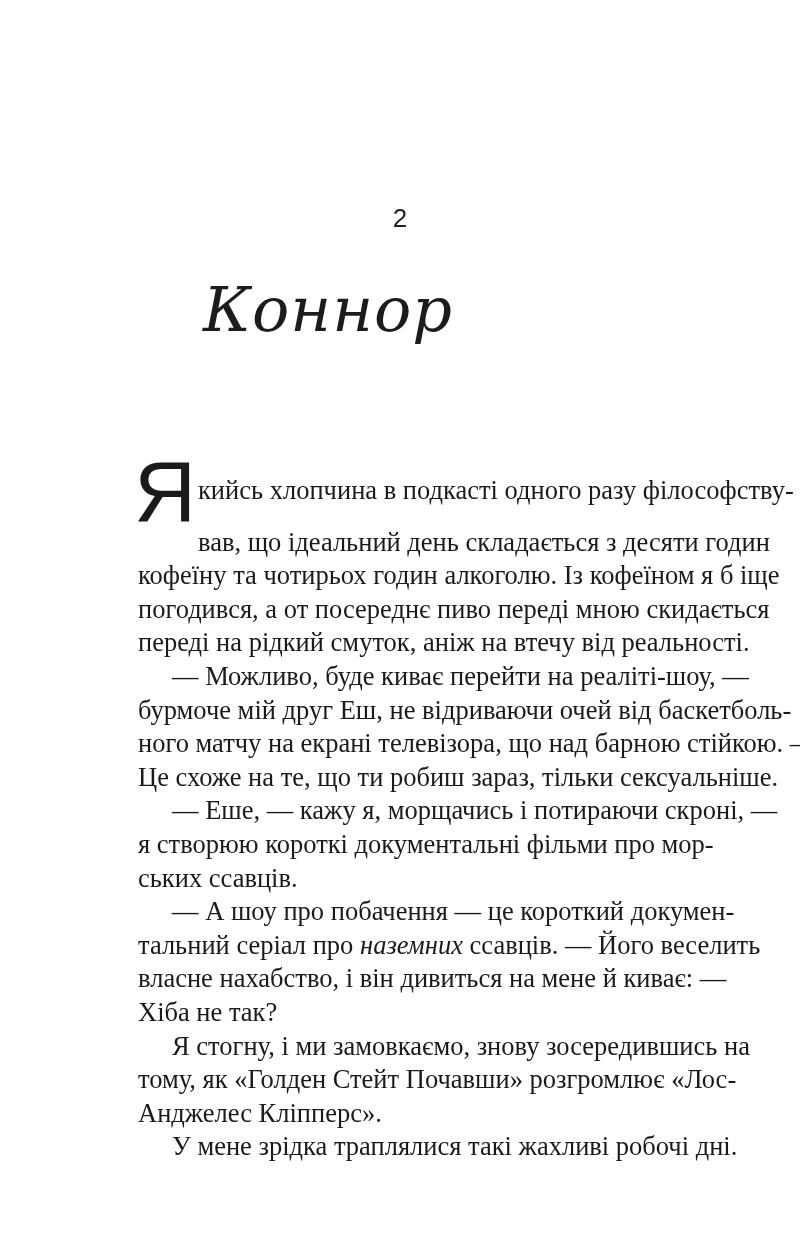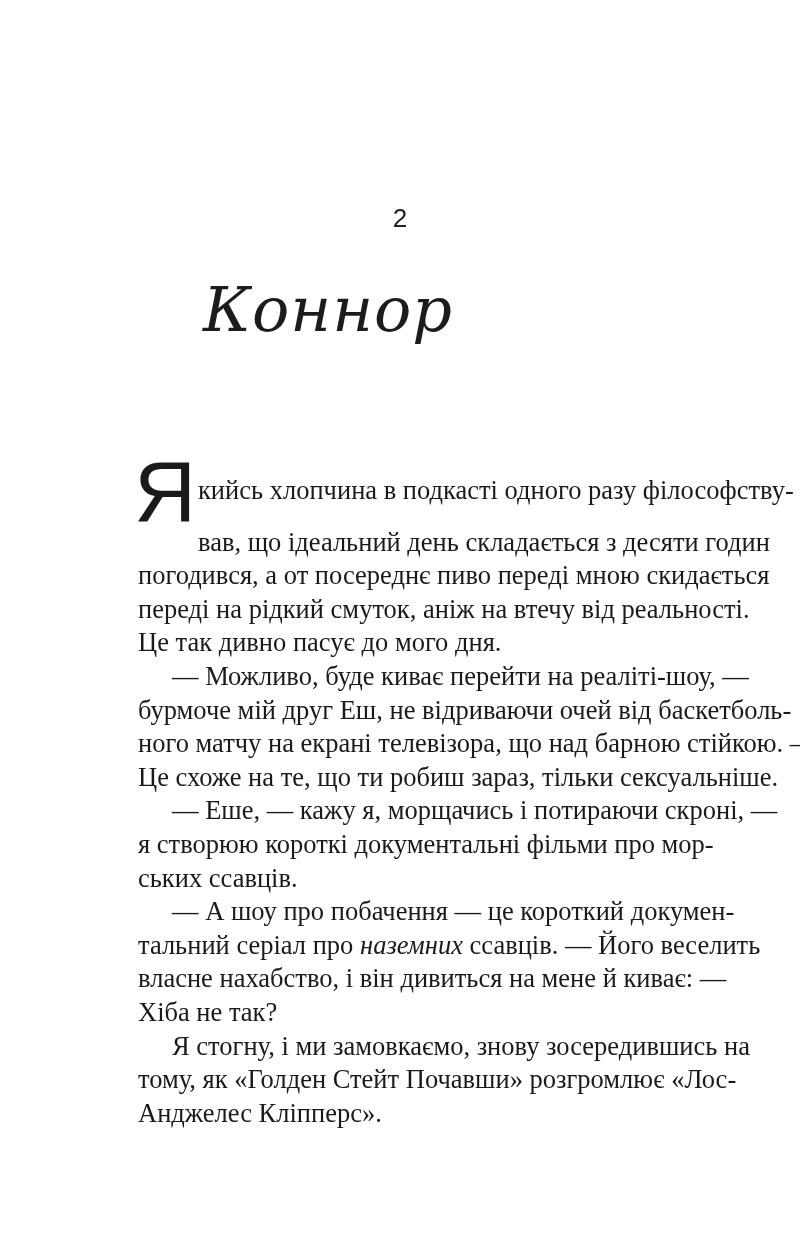--- a/index.html
+++ b/index.html
@@ -83,35 +83,36 @@
 <body>
 
 <div class="chapter-number">2</div>
 <div class="chapter-title">Коннор</div>
 
 <div class="text-column">
   <span class="drop-cap">Я</span>
 
   <span class="line dropped">кийсь хлопчина в подкасті одного разу філософству-</span>
   <span class="line dropped">вав, що ідеальний день складається з десяти годин</span>
+  <span class="line">кофеїну та чотирьох годин алкоголю. Із кофеїном я б іще</span>
   <span class="line">погодився, а от посереднє пиво переді мною скидається</span>
   <span class="line">переді на рідкий смуток, аніж на втечу від реальності.</span>
-  <span class="line last">Це так дивно пасує до мого дня.</span>
 
   <span class="line indent">— Можливо, буде киває перейти на реаліті-шоу, —</span>
   <span class="line">бурмоче мій друг Еш, не відриваючи очей від баскетболь-</span>
   <span class="line">ного матчу на екрані телевізора, що над барною стійкою. —</span>
   <span class="line last">Це схоже на те, що ти робиш зараз, тільки сексуальніше.</span>
 
   <span class="line indent">— Еше, — кажу я, морщачись і потираючи скроні, —</span>
   <span class="line">я створюю короткі документальні фільми про мор-</span>
   <span class="line last">ських ссавців.</span>
 
   <span class="line indent">— А шоу про побачення — це короткий докумен-</span>
   <span class="line"><span>тальний серіал про </span><em>наземних</em><span> ссавців. — Його веселить</span></span>
   <span class="line">власне нахабство, і він дивиться на мене й киває: —</span>
   <span class="line last">Хіба не так?</span>
 
   <span class="line indent">Я стогну, і ми замовкаємо, знову зосередившись на</span>
   <span class="line">тому, як «Голден Стейт Почавши» розгромлює «Лос-</span>
   <span class="line last">Анджелес Кліпперс».</span>
 
+  <span class="line indent">У мене зрідка траплялися такі жахливі робочі дні.</span>
 </div>
 
 </body></html>

